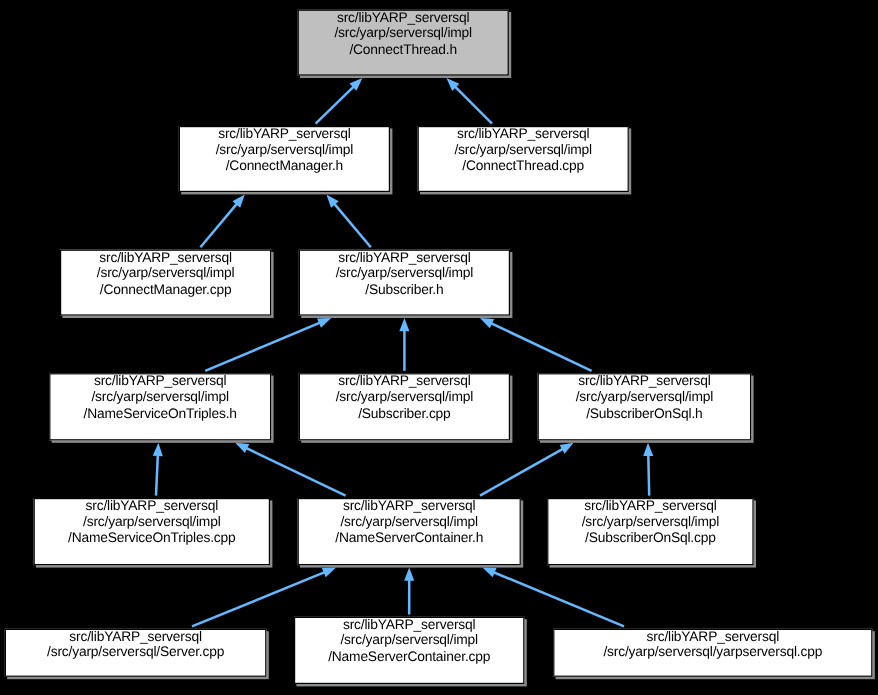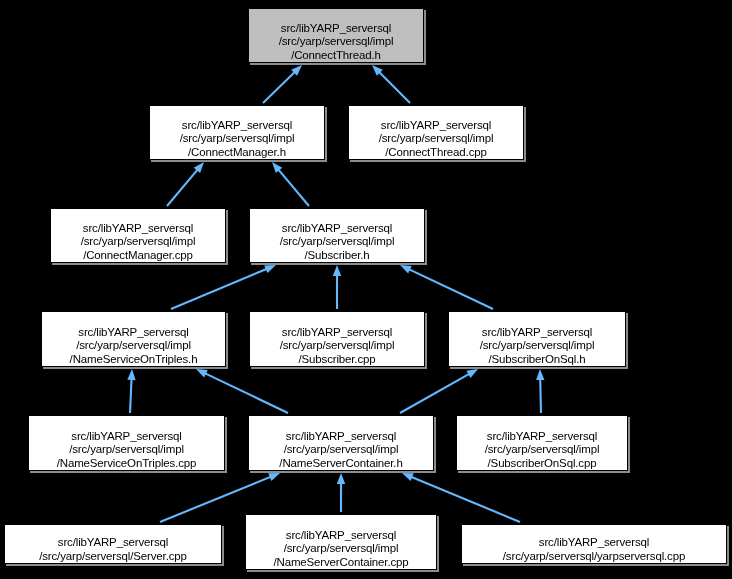--- a/index.html
+++ b/index.html
@@ -22,21 +22,21 @@
     width: 732px;
     height: 579px;
   }
   .gnode {
     position: absolute;
     box-sizing: border-box;
     border: 1px solid #000000;
     background: #ffffff;
     box-shadow: 2px 2px 0 0 #8c8c8c;
     display: flex;
-    align-items: flex-end;
+    align-items: flex-start;
     justify-content: center;
     text-align: center;
     color: #000000;
     font-size: 11.5px;
     line-height: 13.4px;
     letter-spacing: -0.15px;
     white-space: pre-line;
     padding: 0 3px;
   }
   .gnode.root {

